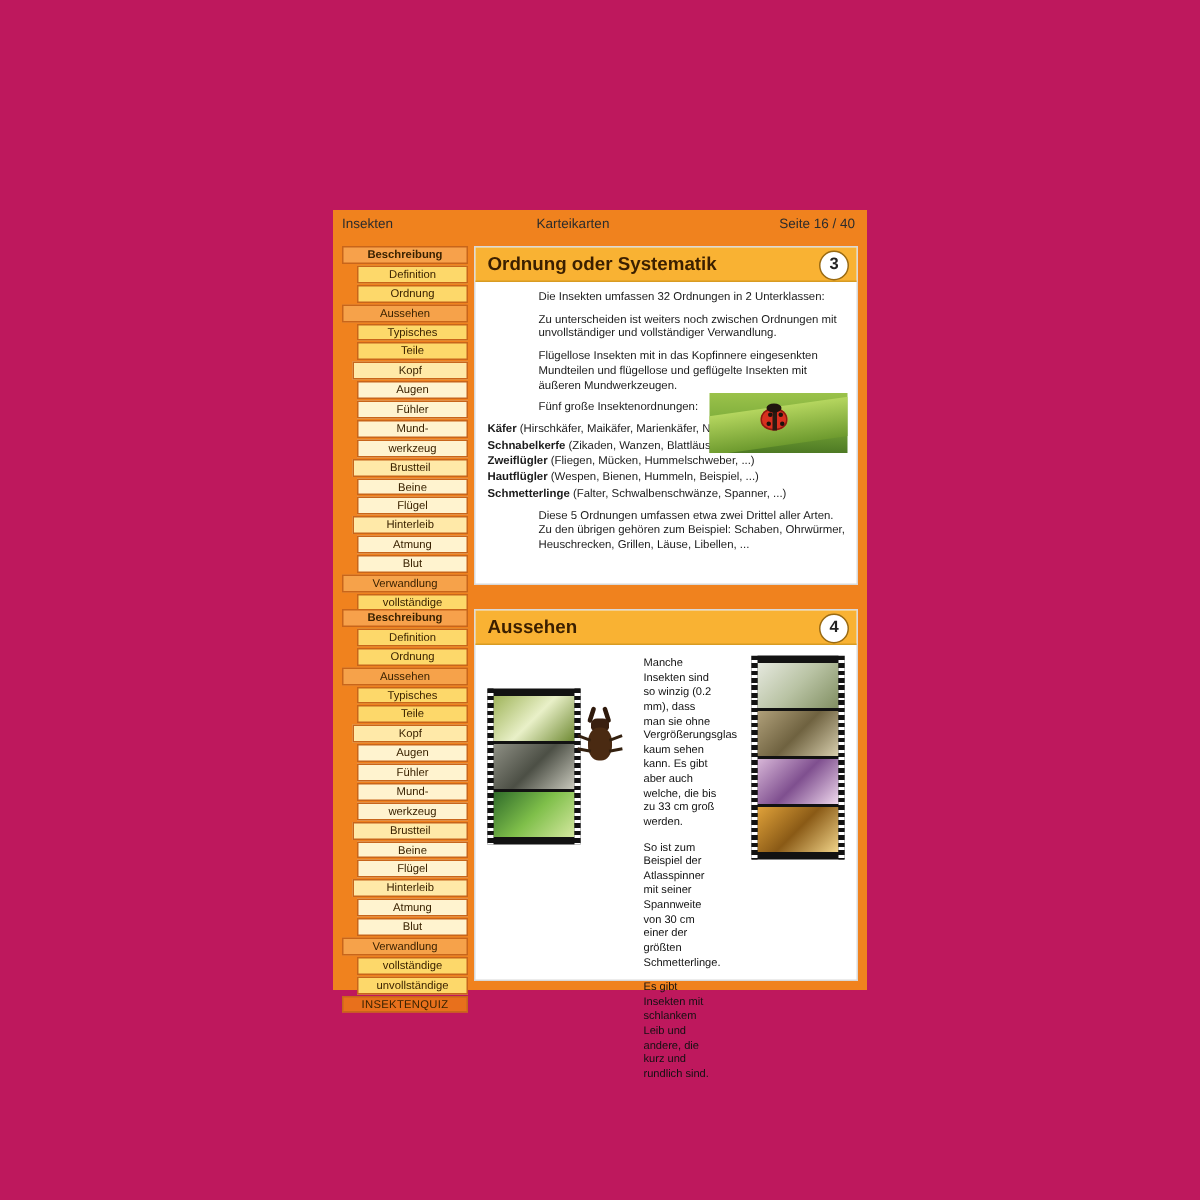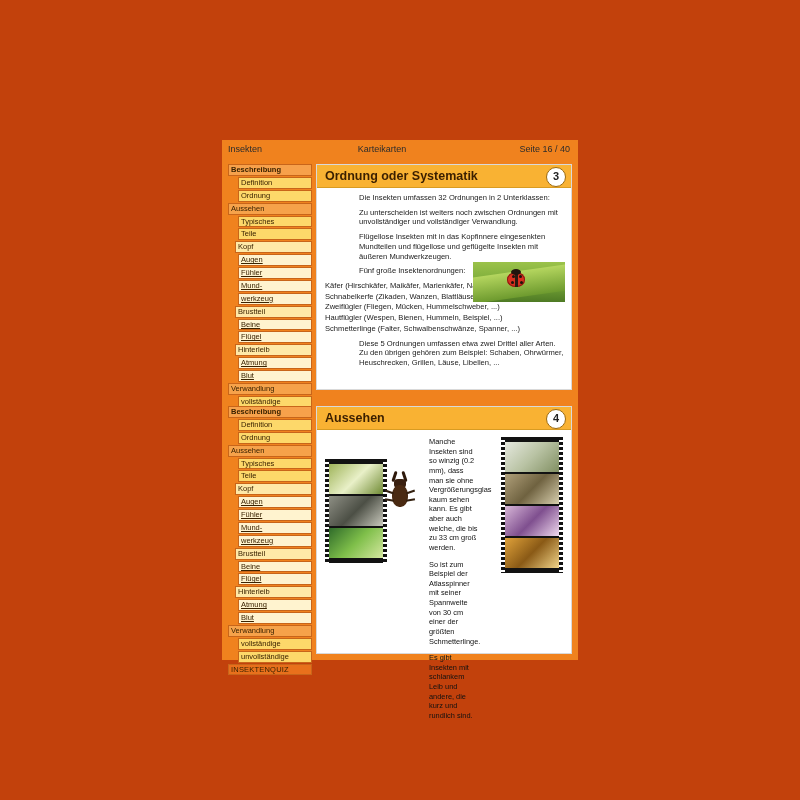--- a/index.html
+++ b/index.html
@@ -1,17 +1,17 @@
 <!DOCTYPE html>
 <html><head>
 <meta charset="utf-8">
 <style>
   html,body{margin:0;padding:0;background:#ffffff;}
   body{width:800px;height:800px;font-family:"Liberation Sans",sans-serif;}
-  .page{position:relative;width:800px;height:800px;background:#c2410c;}
+  .page{position:relative;width:800px;height:800px;background:#be185d;}
 
   
   .sheet{
     position:absolute;left:222px;top:140px;width:356px;height:520px;
     background:#f0821e;
   }
 
   
   .hdr{
     position:absolute;left:0;top:0;width:356px;height:20px;
@@ -24,26 +24,26 @@
   
   .card{position:absolute;left:6px;width:344px;background:#f0821e;}
   .card1{top:24px;height:226px;}
   .card2{top:266px;height:248px;}
 
   
   .nav{position:absolute;left:0px;top:0px;width:84px;}
   .nav .row{
     font-size:7.5px;color:#3a2200;line-height:1.05;
     border:1px solid #c8651a;box-sizing:border-box;
-    padding:1px 2px;margin-bottom:1px;
+    padding:1px 2px;margin-bottom:1px;text-align:center;
   }
   .lvl0{background:#f6a24a;}
   .lvl1{background:#fdd86a;margin-left:10px;}
   .lvl2{background:#ffe9a8;margin-left:7px;}
-  .lvl3{background:#fff3cf;margin-left:10px;text-decoration:underline;}
+  .lvl3{background:#fff3cf;margin-left:10px;}
   .quiz{background:#e8701c;color:#ffffff;font-size:7px;letter-spacing:.2px;}
   .navhead{background:#f7a14b;font-weight:bold;}
 
   
   .panel{
     position:absolute;left:88px;top:0;right:0;bottom:0;
     background:#ffffff;border:1px solid #d9d9d9;box-sizing:border-box;
   }
   .panel-title{
     position:relative;height:22px;background:#f9b233;
@@ -52,21 +52,21 @@
   .panel-title .t{
     position:absolute;left:8px;top:4px;font-size:12.5px;font-weight:bold;color:#3a1f00;
   }
   .badge{
     position:absolute;right:5px;top:2px;width:18px;height:18px;border-radius:50%;
     background:#ffffff;border:1px solid #9a6a12;color:#222;
     font-size:11px;font-weight:bold;text-align:center;line-height:17px;
   }
   .panel-body{position:relative;padding:5px 6px;font-size:7.6px;color:#1a1a1a;line-height:1.28;}
   .panel-body p{margin:0 0 5px 0;padding-left:36px;}
-  .panel-body .bold{font-weight:normal;}
+  .panel-body .bold{font-weight:bold;}
 
   
   .ladybug{
     position:absolute;right:6px;top:74px;width:92px;height:40px;
     background:linear-gradient(180deg,#9bc24a 0%,#7fae3c 45%,#4e7a24 100%);
     overflow:hidden;border:0;
   }
   .ladybug .leaf{
     position:absolute;left:-6px;top:8px;width:120px;height:26px;
     background:linear-gradient(180deg,#b5d65f,#6d9a2e);transform:rotate(-8deg);

